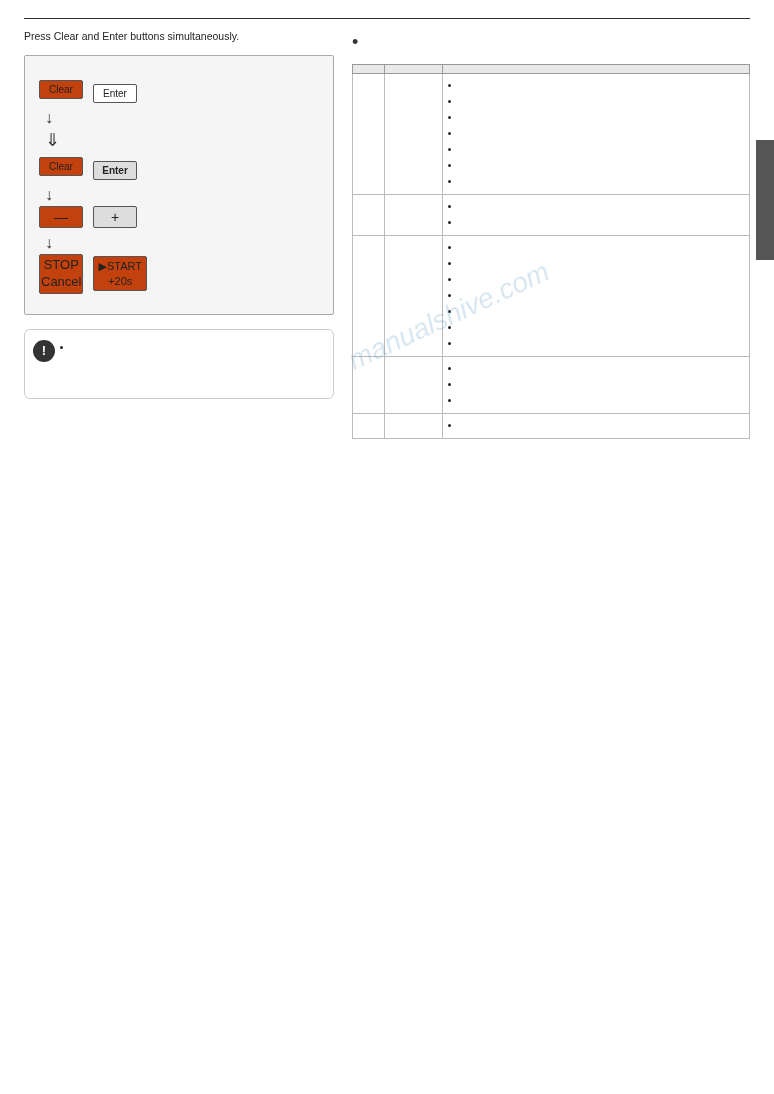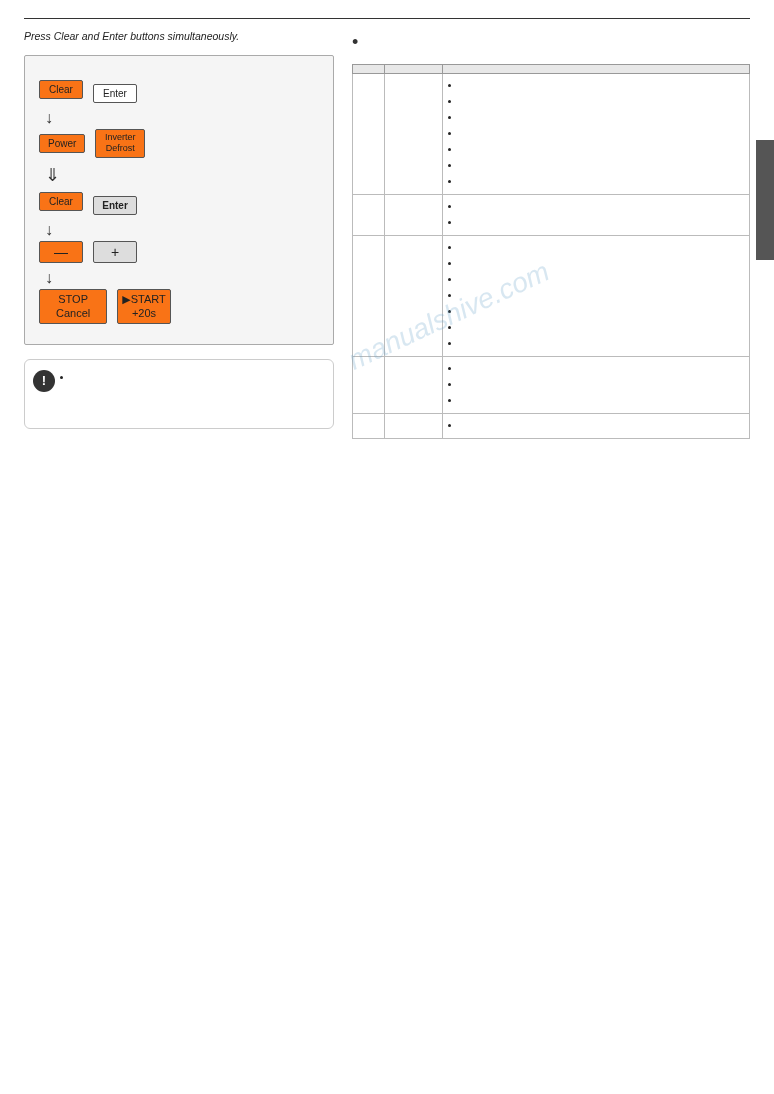--- a/index.html
+++ b/index.html
@@ -45,21 +45,20 @@
     .left-panel {
       width: 310px;
       flex-shrink: 0;
     }
 
     .left-desc {
       font-size: 10.5px;
       line-height: 1.5;
       margin-bottom: 10px;
       color: #222;
-      font-style: italic;
     }
 
     
     .control-box {
       border: 1.5px solid #aaa;
       background: #f5f5f5;
       padding: 10px 14px 14px 14px;
       border-radius: 2px;
       margin-bottom: 14px;
     }
@@ -73,21 +72,21 @@
 
     .ctrl-row {
       display: flex;
       align-items: center;
       gap: 10px;
       margin-bottom: 6px;
     }
 
     .ctrl-btn {
       border: 1.5px solid #555;
-      background: #f97316;
+      background: #c2410c;
       padding: 3px 8px;
       font-size: 10px;
       min-width: 44px;
       text-align: center;
       border-radius: 2px;
       display: inline-block;
     }
 
     .ctrl-btn.enter {
       background: #fff;
@@ -109,23 +108,23 @@
     }
 
     .ctrl-btn.plus-btn {
       font-size: 14px;
       min-width: 44px;
       padding: 2px 8px;
       background: #ddd;
     }
 
     .ctrl-btn.stop-btn {
-      font-size: 11px;
+      font-size: 13px;
       min-width: 44px;
-      padding: 2px 16px;
+      padding: 2px 1px;
       line-height: 1.3;
     }
 
     .ctrl-btn.start-btn {
       font-size: 11px;
       min-width: 50px;
       padding: 2px 4px;
       line-height: 1.3;
     }
 
@@ -274,24 +273,20 @@
 
         <div class="ctrl-row">
           <span class="ctrl-btn">Clear</span>
           <span class="ctrl-btn enter">Enter</span>
         </div>
 
         <div>
           <span class="arrow-down">↓</span>
         </div>
 
-        <div class="ctrl-row">
-          <span class="ctrl-btn">Power</span>
-          <span class="ctrl-btn double">Inverter<br>Defrost</span>
-        </div>
 
         <div>
           <span class="arrow-double" style="font-size:18px; margin-left:6px;">⇓</span>
         </div>
 
         <div class="ctrl-row">
           <span class="ctrl-btn">Clear</span>
           <span class="ctrl-btn enter" style="background:#ddd; font-weight:bold;">Enter</span>
         </div>
 

